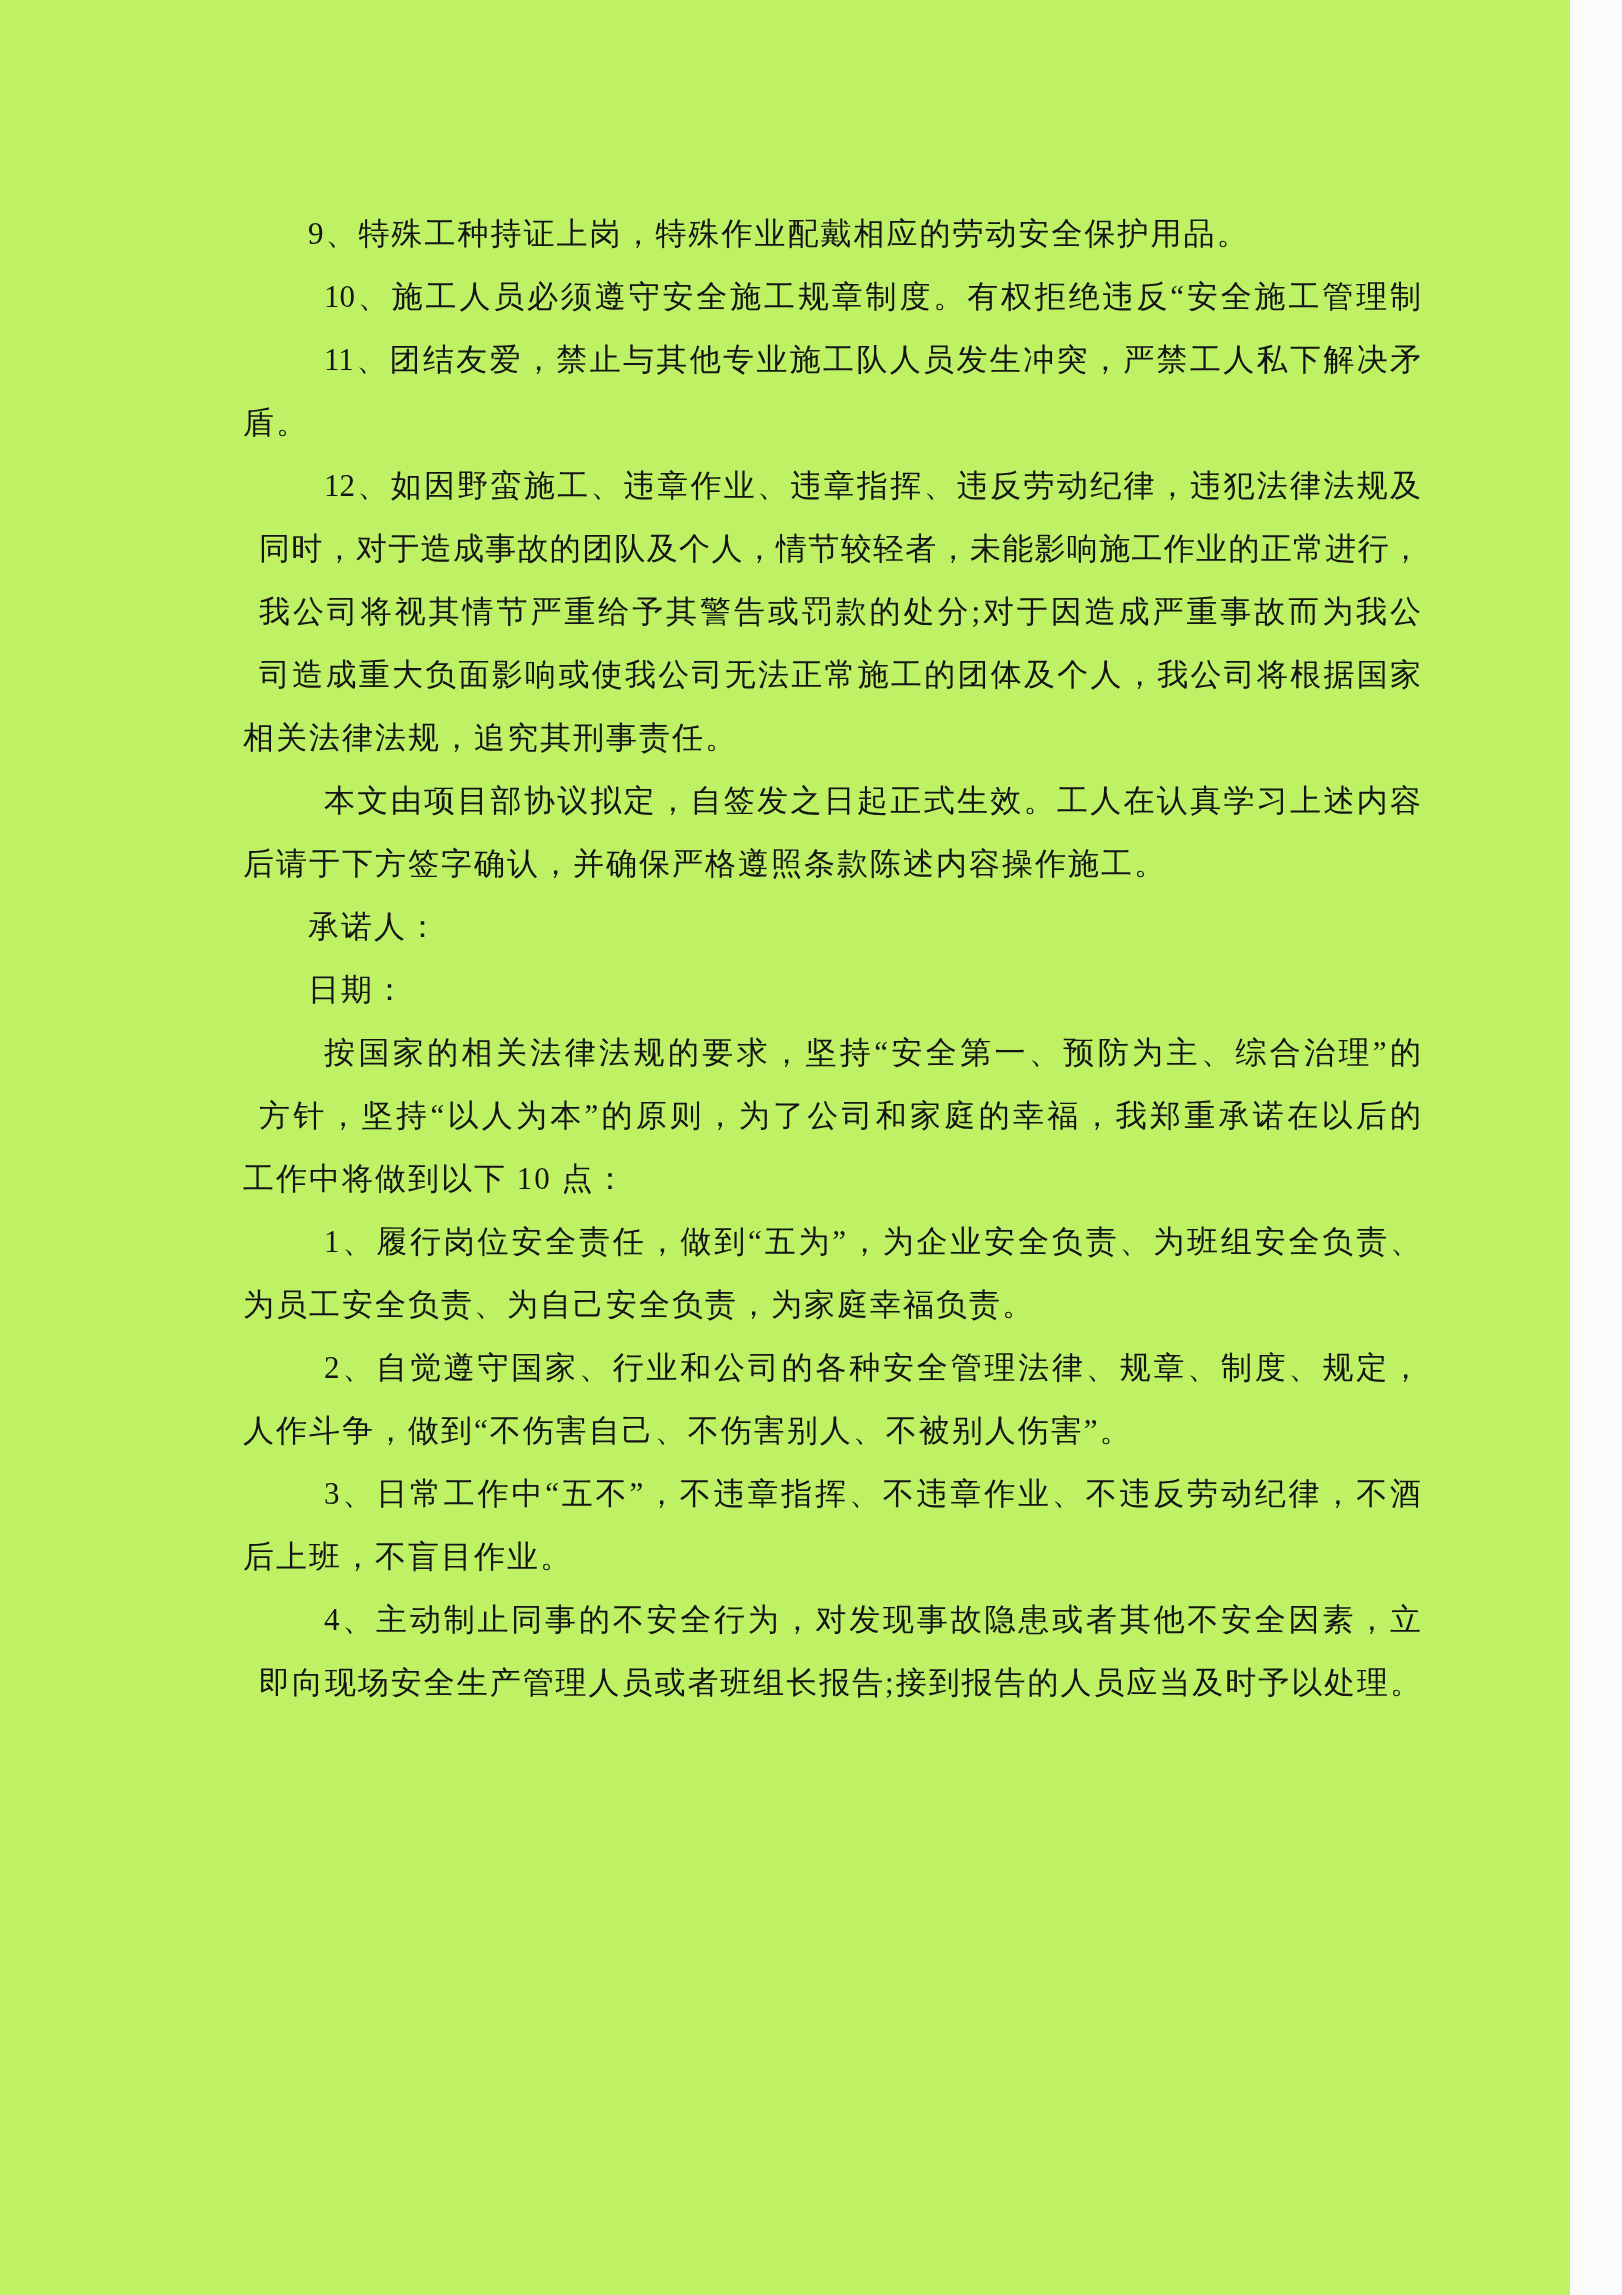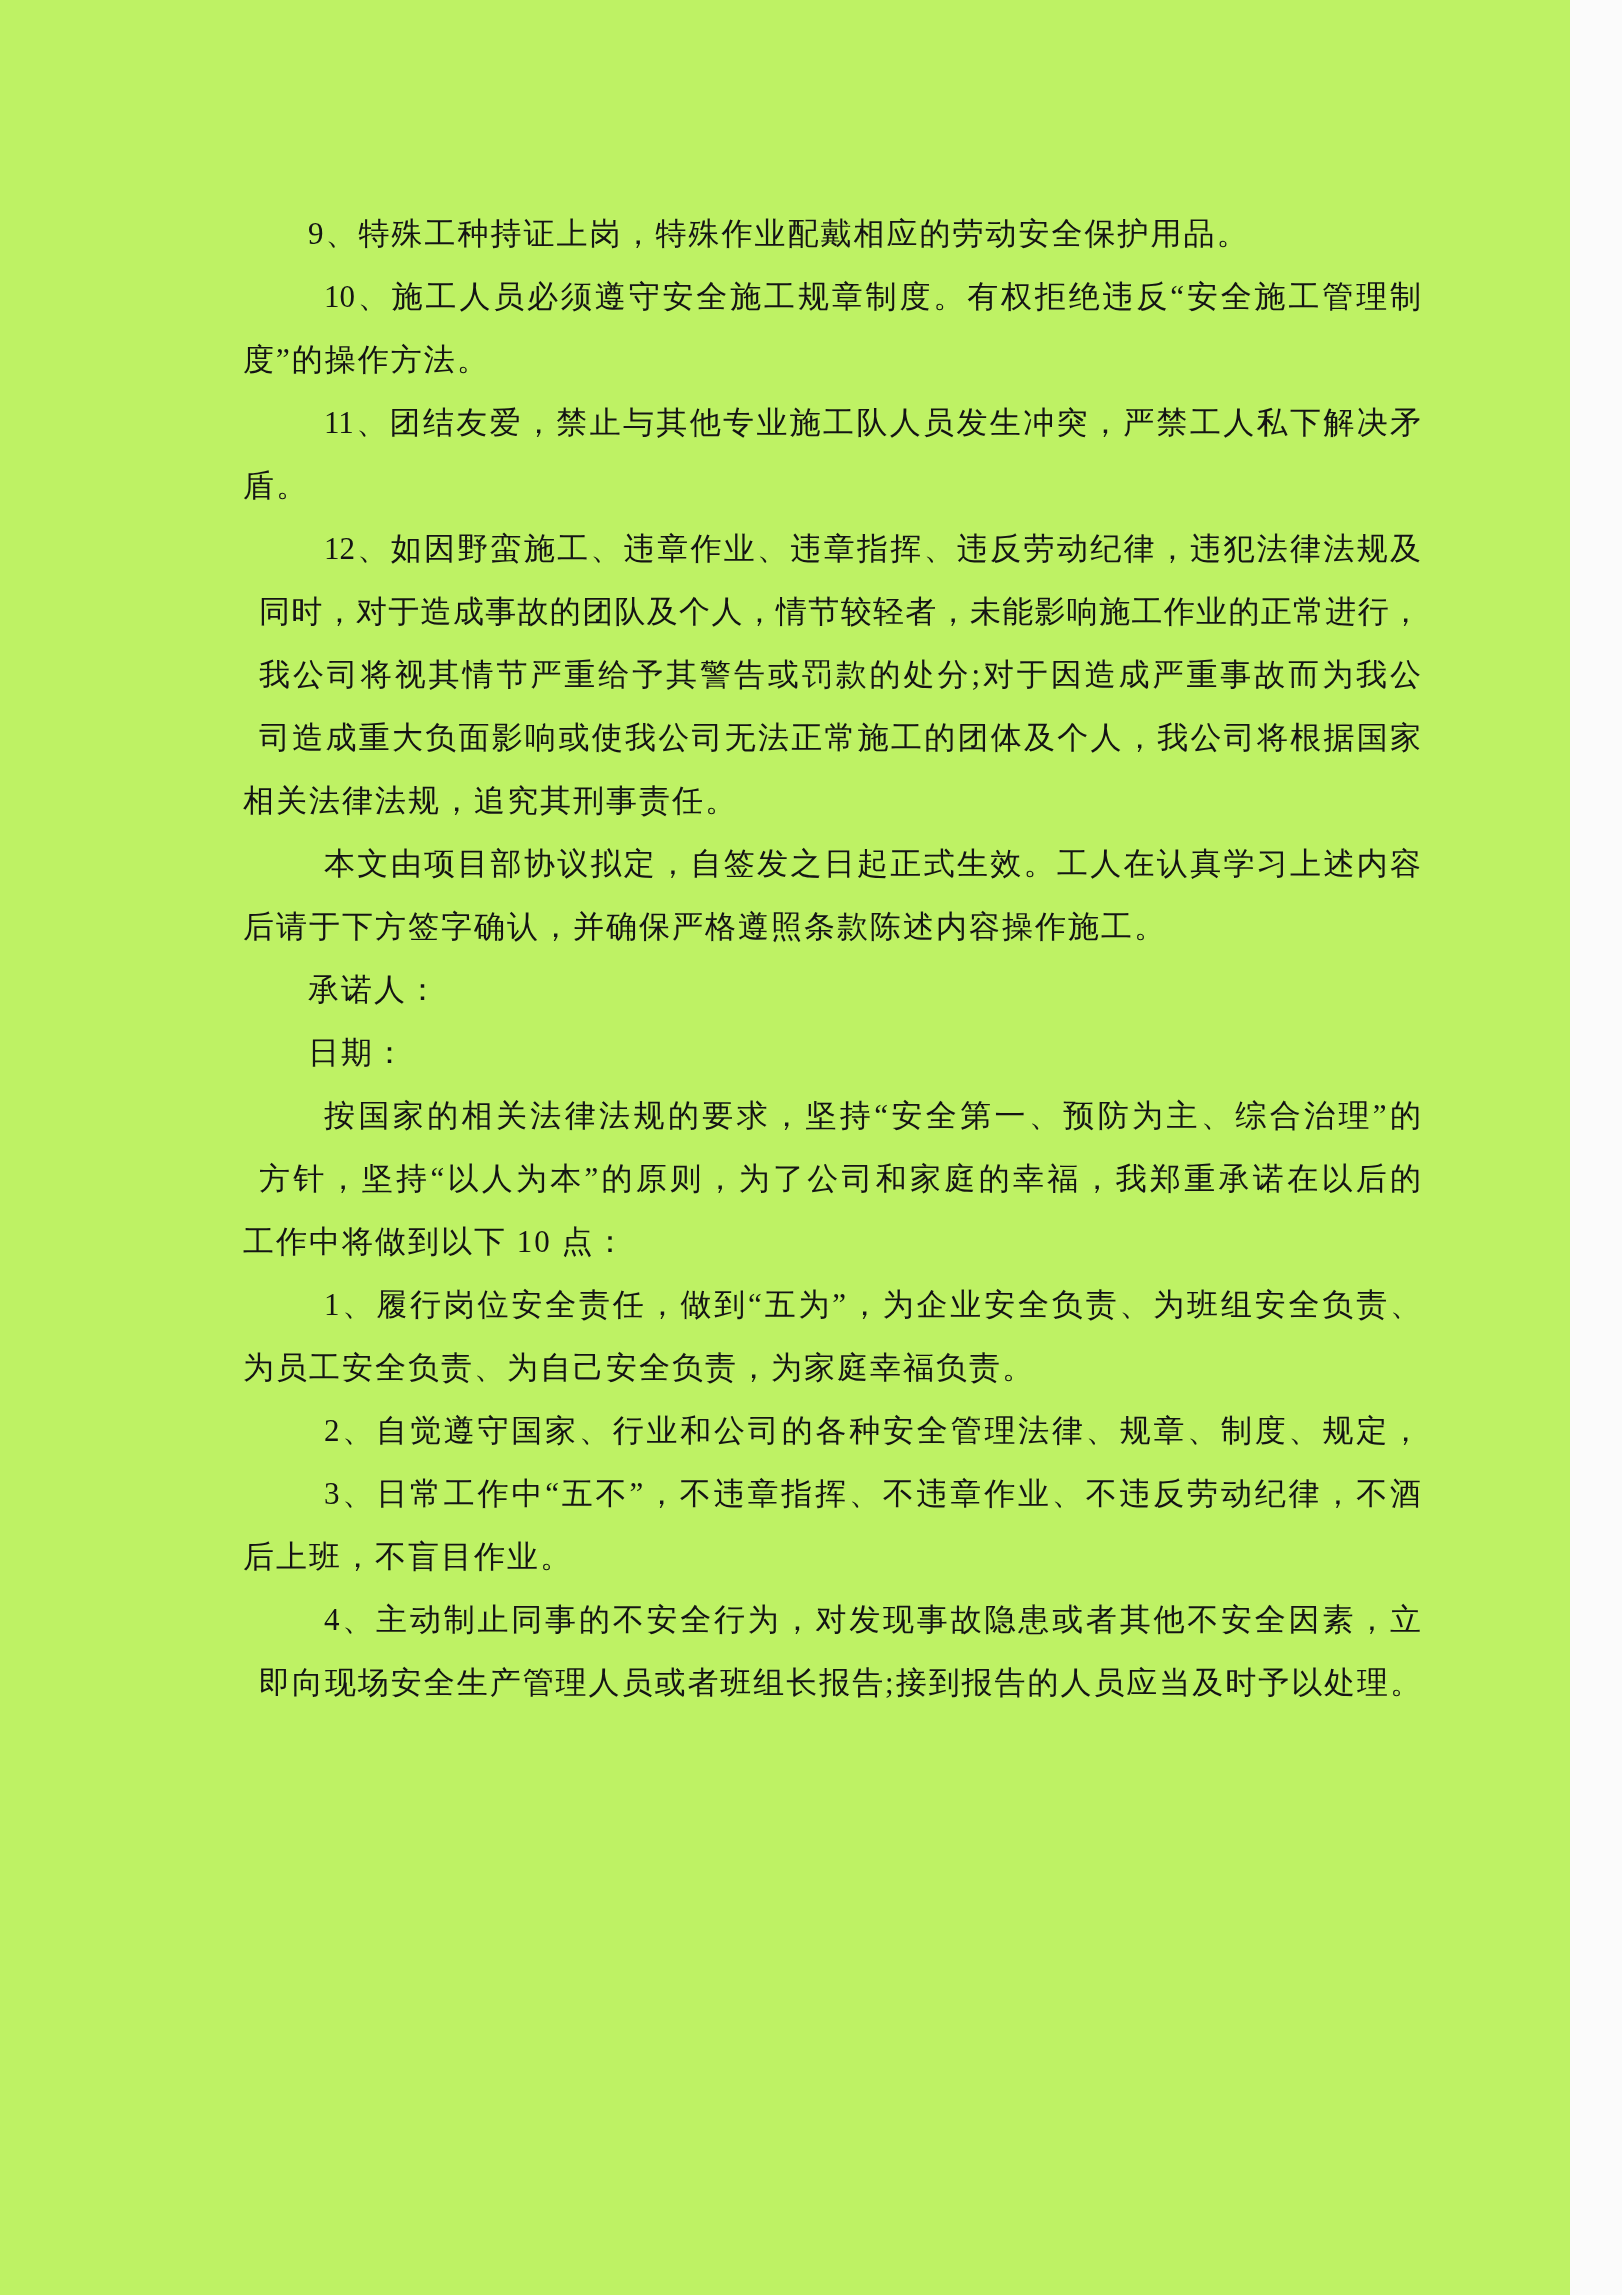--- a/index.html
+++ b/index.html
@@ -48,37 +48,37 @@
   }
 </style>
 </head>
 <body>
 
 <div class="page">
   <div class="doc-body" style="color: rgb(20, 20, 20);">
 
   <div class="line indent">9、特殊工种持证上岗，特殊作业配戴相应的劳动安全保护用品。</div>
       <div class="line indent fill">10、施工人员必须遵守安全施工规章制度。有权拒绝违反“安全施工管理制</div>
-      <div class="line">度”的操作方法。</div>
       <div class="line indent fill">11、团结友爱，禁止与其他专业施工队人员发生冲突，严禁工人私下解决矛</div>
       <div class="line">盾。</div>
       <div class="line indent fill">12、如因野蛮施工、违章作业、违章指挥、违反劳动纪律，违犯法律法规及</div>
       <div class="line fill">同时，对于造成事故的团队及个人，情节较轻者，未能影响施工作业的正常进行，</div>
       <div class="line fill">我公司将视其情节严重给予其警告或罚款的处分;对于因造成严重事故而为我公</div>
       <div class="line fill">司造成重大负面影响或使我公司无法正常施工的团体及个人，我公司将根据国家</div>
       <div class="line">相关法律法规，追究其刑事责任。</div>
       <div class="line indent fill">本文由项目部协议拟定，自签发之日起正式生效。工人在认真学习上述内容</div>
       <div class="line">后请于下方签字确认，并确保严格遵照条款陈述内容操作施工。</div>
       <div class="line indent">承诺人：</div>
       <div class="line indent">日期：</div>
       <div class="line indent fill">按国家的相关法律法规的要求，坚持“安全第一、预防为主、综合治理”的</div>
       <div class="line fill">方针，坚持“以人为本”的原则，为了公司和家庭的幸福，我郑重承诺在以后的</div>
       <div class="line">工作中将做到以下 10 点：</div>
       <div class="line indent fill">1、履行岗位安全责任，做到“五为”，为企业安全负责、为班组安全负责、</div>
       <div class="line">为员工安全负责、为自己安全负责，为家庭幸福负责。</div>
       <div class="line indent fill">2、自觉遵守国家、行业和公司的各种安全管理法律、规章、制度、规定，</div>
+      <div class="line">人作斗争，做到“不伤害自己、不伤害别人、不被别人伤害”。</div>
       <div class="line indent fill">3、日常工作中“五不”，不违章指挥、不违章作业、不违反劳动纪律，不酒</div>
       <div class="line">后上班，不盲目作业。</div>
       <div class="line indent fill">4、主动制止同事的不安全行为，对发现事故隐患或者其他不安全因素，立</div>
       <div class="line fill">即向现场安全生产管理人员或者班组长报告;接到报告的人员应当及时予以处理。</div>
     </div>
 </div>
 
 
 </body></html>

